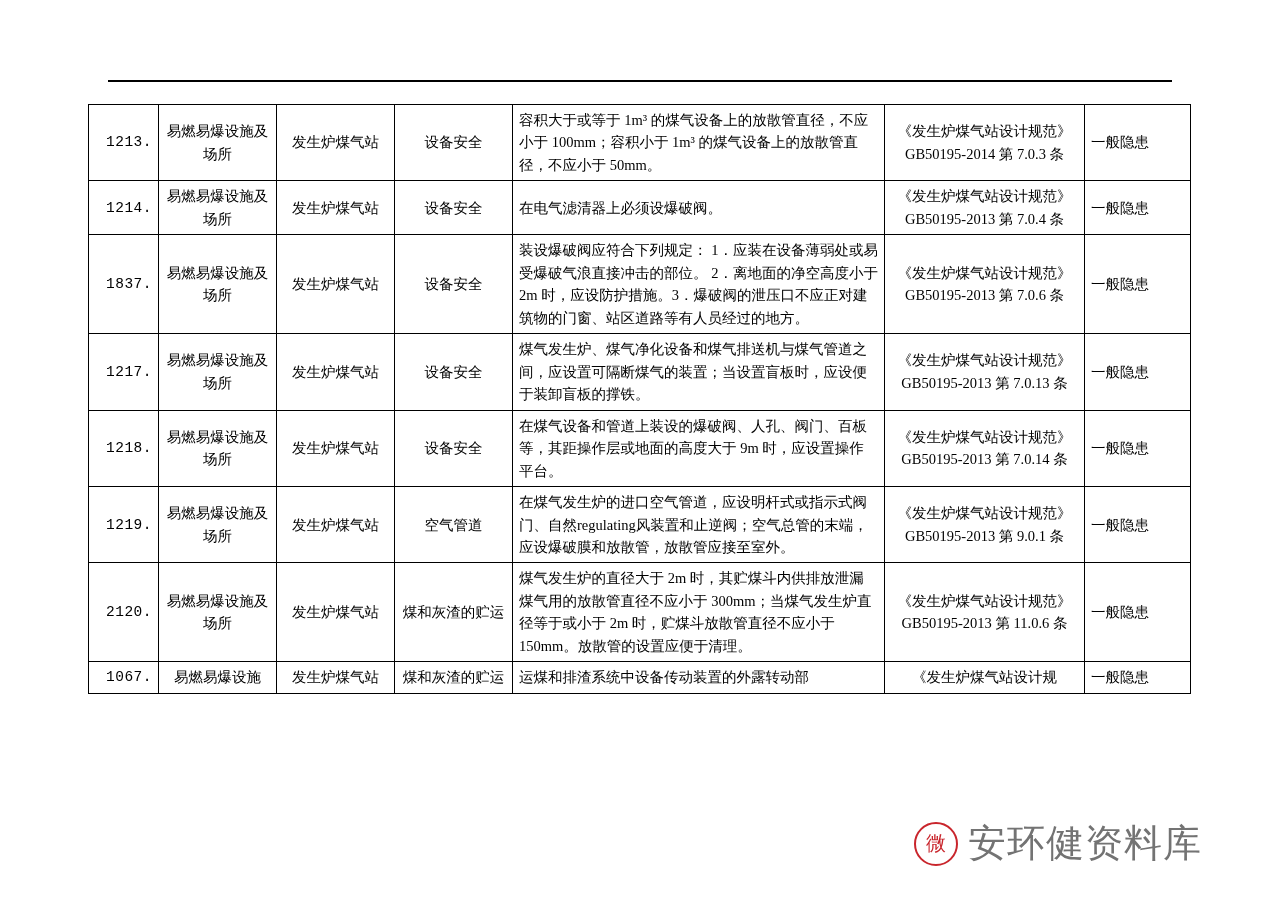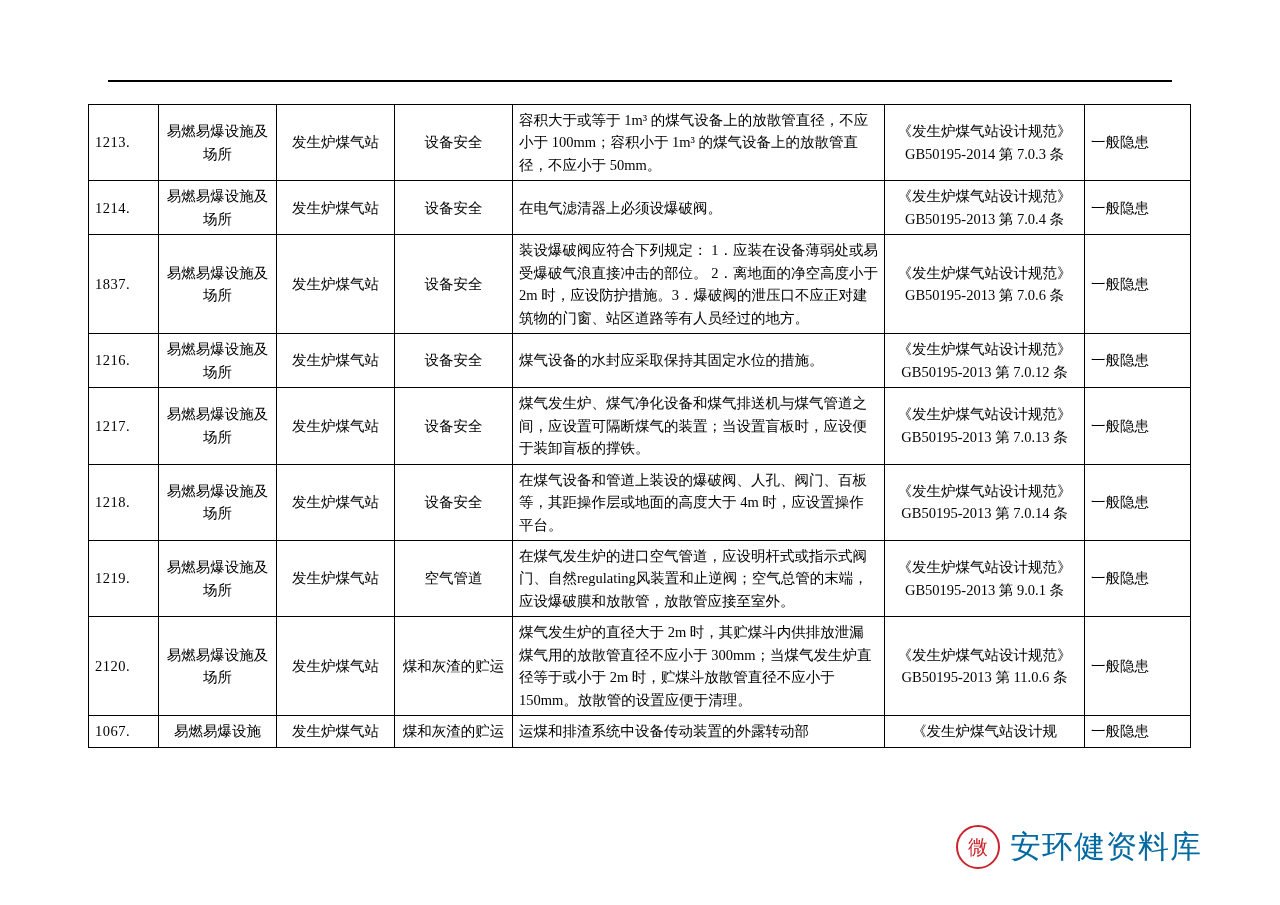--- a/index.html
+++ b/index.html
@@ -48,22 +48,22 @@
   }
   col.c-no     { width: 70px; }
   col.c-cat    { width: 118px; }
   col.c-site   { width: 118px; }
   col.c-type   { width: 118px; }
   col.c-desc   { width: 372px; }
   col.c-ref    { width: 200px; }
   col.c-level  { width: 106px; }
 
   td.no {
-    text-align: left;
-    font-family: Liberation Serif, serif;
+    text-align: right;
+    font-family: Liberation Mono, monospace;
     letter-spacing: 0.5px;
   }
   td.cat, td.site, td.type {
     text-align: center;
   }
   td.desc {
     text-align: left;
     vertical-align: middle;
   }
   td.ref {
@@ -94,22 +94,22 @@
     border-radius: 50%;
     border: 2px solid #c9252c;
     color: #c9252c;
     display: flex;
     align-items: center;
     justify-content: center;
     font-size: 20px;
     font-family: "Liberation Serif", serif;
   }
   .wm-text {
-    font-size: 31px;
-    color: #0369a1;
+    font-size: 38px;
+    color: #737373;
     font-family: "Liberation Sans", sans-serif;
     letter-spacing: 1px;
   }
 </style>
 </head>
 <body>
 
 <div class="page">
 
   <div class="top-rule"></div>
@@ -147,43 +147,34 @@
         <tr>
           <td class="no">1837.</td>
           <td class="cat"><span class="cat-inner">易燃易爆设施及场所</span></td>
           <td class="site">发生炉煤气站</td>
           <td class="type">设备安全</td>
           <td class="desc">装设爆破阀应符合下列规定： 1．应装在设备薄弱处或易受爆破气浪直接冲击的部位。 2．离地面的净空高度小于 2m 时，应设防护措施。3．爆破阀的泄压口不应正对建筑物的门窗、站区道路等有人员经过的地方。</td>
           <td class="ref">《发生炉煤气站设计规范》GB50195-2013 第 7.0.6 条</td>
           <td class="level">一般隐患</td>
         </tr>
         <tr>
-          <td class="no">1216.</td>
-          <td class="cat"><span class="cat-inner">易燃易爆设施及场所</span></td>
-          <td class="site">发生炉煤气站</td>
-          <td class="type">设备安全</td>
-          <td class="desc">煤气设备的水封应采取保持其固定水位的措施。</td>
-          <td class="ref">《发生炉煤气站设计规范》GB50195-2013 第 7.0.12 条</td>
-          <td class="level">一般隐患</td>
-        </tr>
-        <tr>
           <td class="no">1217.</td>
           <td class="cat"><span class="cat-inner">易燃易爆设施及场所</span></td>
           <td class="site">发生炉煤气站</td>
           <td class="type">设备安全</td>
           <td class="desc">煤气发生炉、煤气净化设备和煤气排送机与煤气管道之间，应设置可隔断煤气的装置；当设置盲板时，应设便于装卸盲板的撑铁。</td>
           <td class="ref">《发生炉煤气站设计规范》GB50195-2013 第 7.0.13 条</td>
           <td class="level">一般隐患</td>
         </tr>
         <tr>
           <td class="no">1218.</td>
           <td class="cat"><span class="cat-inner">易燃易爆设施及场所</span></td>
           <td class="site">发生炉煤气站</td>
           <td class="type">设备安全</td>
-          <td class="desc">在煤气设备和管道上装设的爆破阀、人孔、阀门、百板等，其距操作层或地面的高度大于 4m 时，应设置操作平台。</td>
+          <td class="desc">在煤气设备和管道上装设的爆破阀、人孔、阀门、百板等，其距操作层或地面的高度大于 9m 时，应设置操作平台。</td>
           <td class="ref">《发生炉煤气站设计规范》GB50195-2013 第 7.0.14 条</td>
           <td class="level">一般隐患</td>
         </tr>
         <tr>
           <td class="no">1219.</td>
           <td class="cat"><span class="cat-inner">易燃易爆设施及场所</span></td>
           <td class="site">发生炉煤气站</td>
           <td class="type">空气管道</td>
           <td class="desc">在煤气发生炉的进口空气管道，应设明杆式或指示式阀门、自然regulating风装置和止逆阀；空气总管的末端，应设爆破膜和放散管，放散管应接至室外。</td>
           <td class="ref">《发生炉煤气站设计规范》GB50195-2013 第 9.0.1 条</td>

